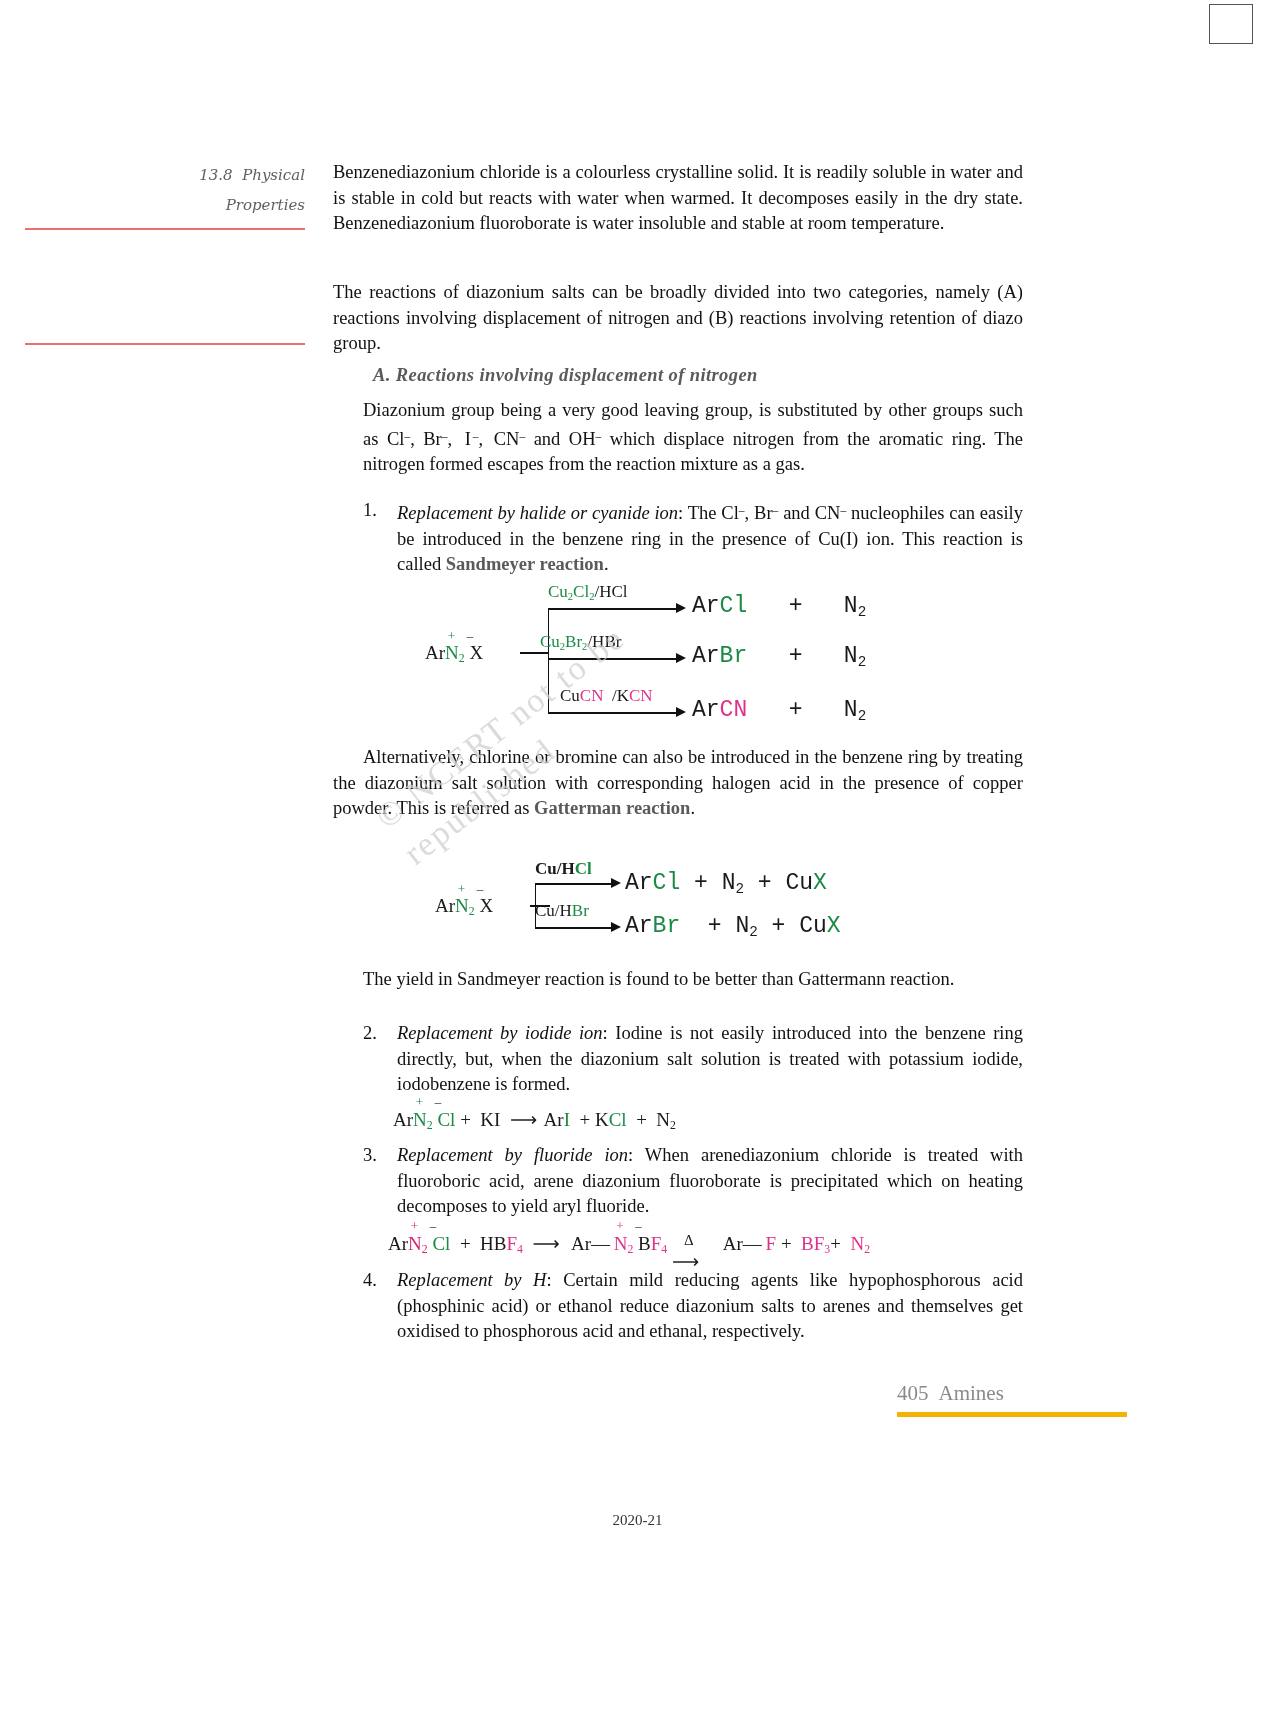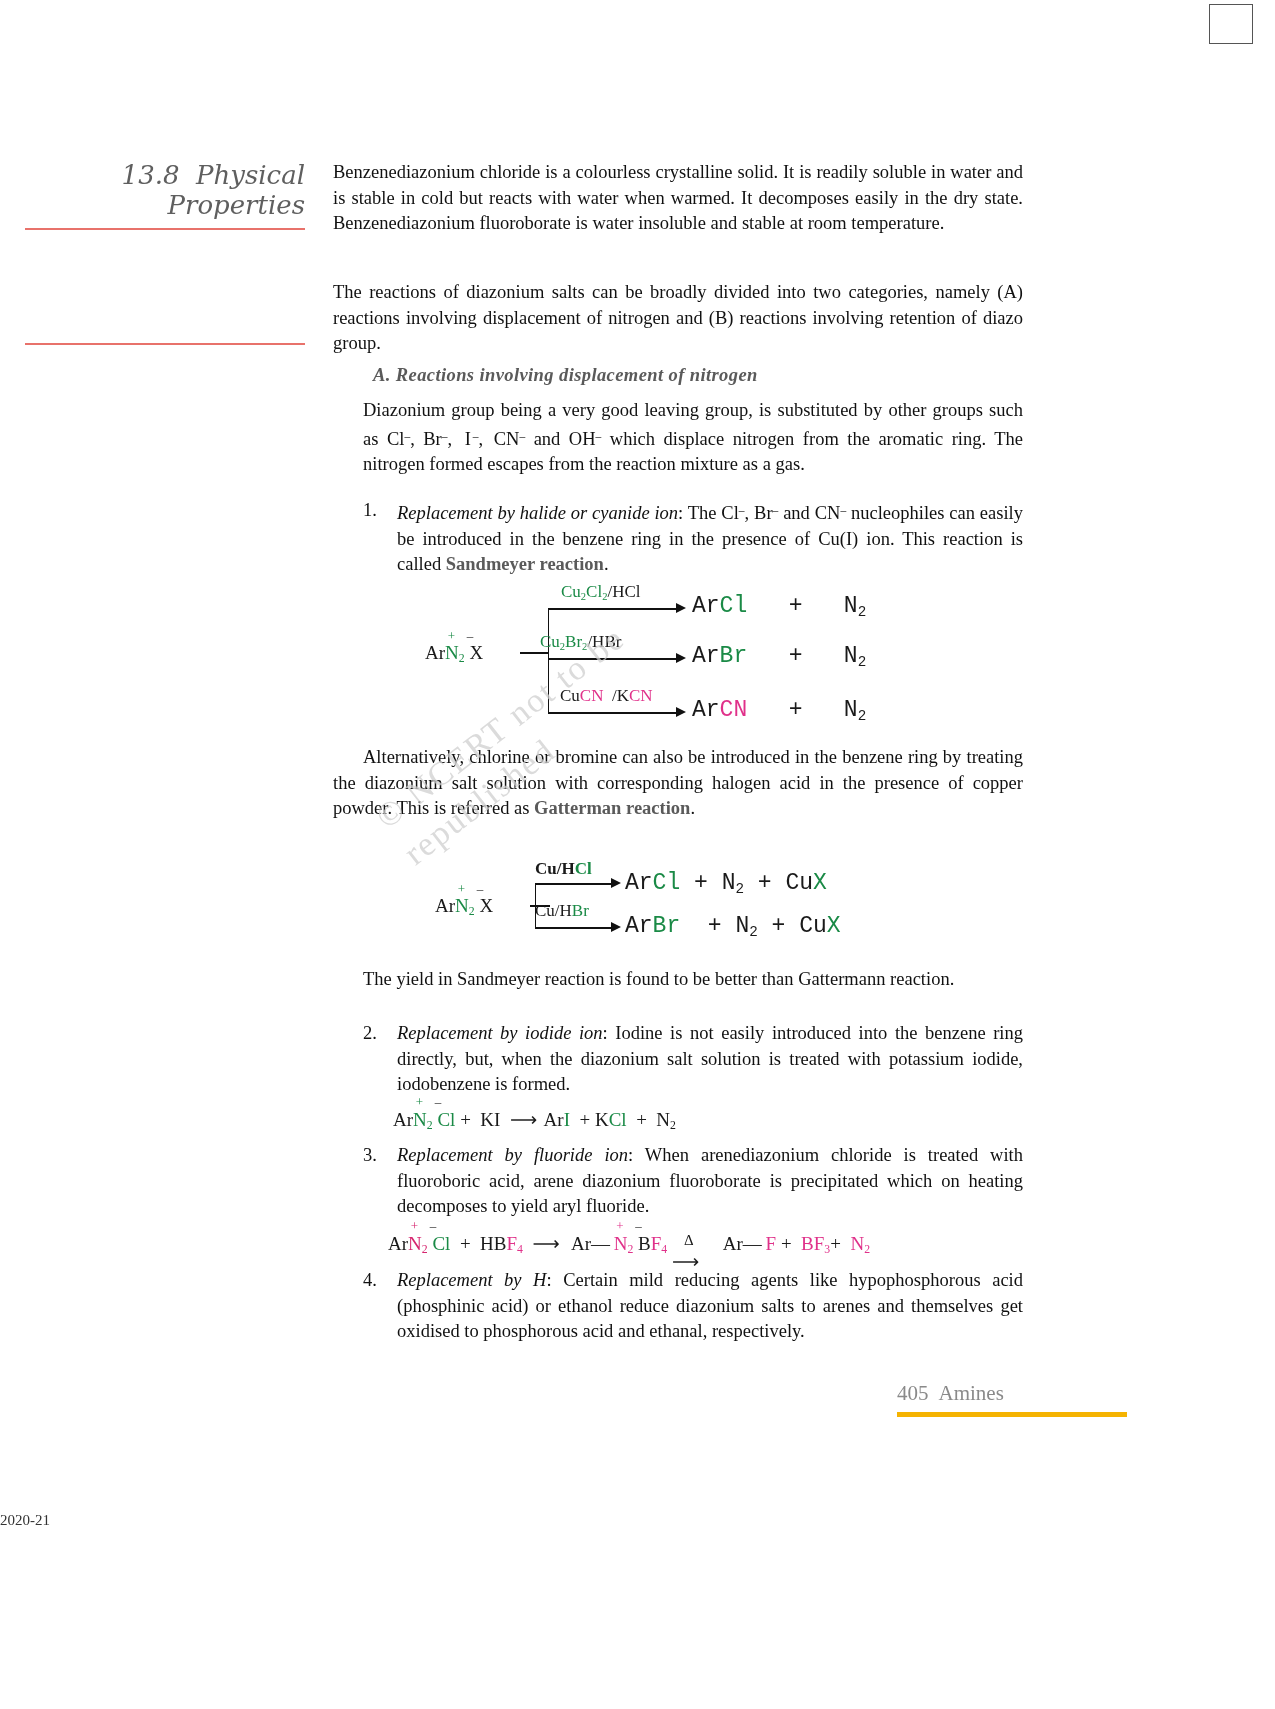--- a/index.html
+++ b/index.html
@@ -31,21 +31,21 @@
   }
 
   
   .sec-head {
     position: absolute;
     left: 110px;
     width: 195px;
     text-align: right;
     font-family: "DejaVu Serif", serif;
     color: #5f5f5f;
-    font-size: 26px;
+    font-size: 15px;
     line-height: 30px;
     font-style: italic;
   }
   .sec-rule {
     position: absolute;
     left: 25px;
     width: 280px;
     height: 2px;
     background: #e8726b;
   }
@@ -157,20 +157,21 @@
   }
   .folio .chap {
     color: #8a8a8a;
     margin-left: 10px;
   }
   .year {
     position: absolute;
     left: 0;
     right: 0;
     top: 1512px;
+    text-align: center;
     font-size: 15px;
     color: #333;
     font-family: "Liberation Serif", serif;
   }
 </style>
 </head>
 <body>
 
 <div class="page">
 
@@ -214,21 +215,21 @@
         <span style="position:absolute; left:-17px; top:-14px; font-size:13px;" class="green">+</span>
         <span style="position:absolute; left:2px; top:-14px; font-size:13px;">–</span>
       </span>X
     </div>
 
     <div class="arrow-line" style="left:100px; top:62px; width:28px;"></div>
     <div class="bracket" style="left:128px; top:18px; height:104px;"></div>
 
     <div class="arrow-line" style="left:128px; top:18px; width:130px;"></div>
     <div class="arrow-head" style="left:256px; top:13px;"></div>
-    <div class="above" style="left:128px; top:-8px;margin-left:13px;"><span class="green">Cu<sub>2</sub>Cl<sub>2</sub></span>/HCl</div>
+    <div class="above" style="left:128px; top:-8px;"><span class="green">Cu<sub>2</sub>Cl<sub>2</sub></span>/HCl</div>
     <div class="prod" style="left:272px; top:3px;">Ar<span class="green">Cl</span>&nbsp;&nbsp;&nbsp;+&nbsp;&nbsp;&nbsp;N<sub>2</sub></div>
 
     <div class="arrow-line" style="left:128px; top:68px; width:130px;"></div>
     <div class="arrow-head" style="left:256px; top:63px;"></div>
     <div class="above" style="left:120px; top:42px;"><span class="green">Cu<sub>2</sub>Br<sub>2</sub></span>/HBr</div>
     <div class="prod" style="left:272px; top:53px;">Ar<span class="green">Br</span>&nbsp;&nbsp;&nbsp;+&nbsp;&nbsp;&nbsp;N<sub>2</sub></div>
 
     <div class="arrow-line" style="left:128px; top:122px; width:130px;"></div>
     <div class="arrow-head" style="left:256px; top:117px;"></div>
     <div class="above" style="left:123px; top:96px;margin-left:17px;">Cu<span class="pink">CN</span>&nbsp;&nbsp;/K<span class="pink">CN</span></div>

